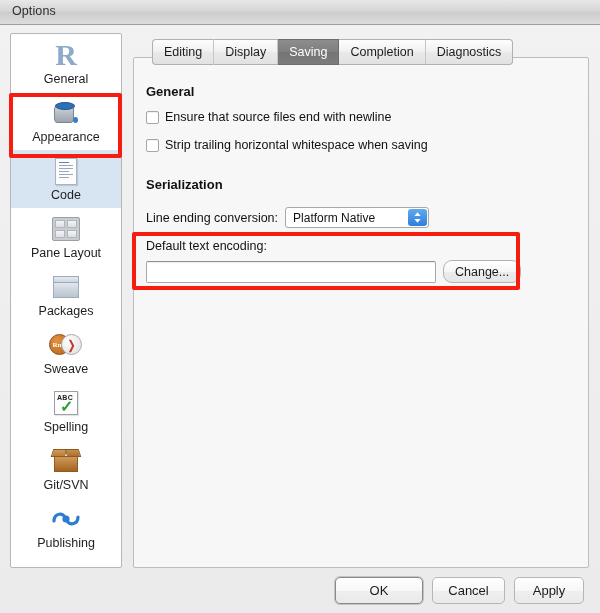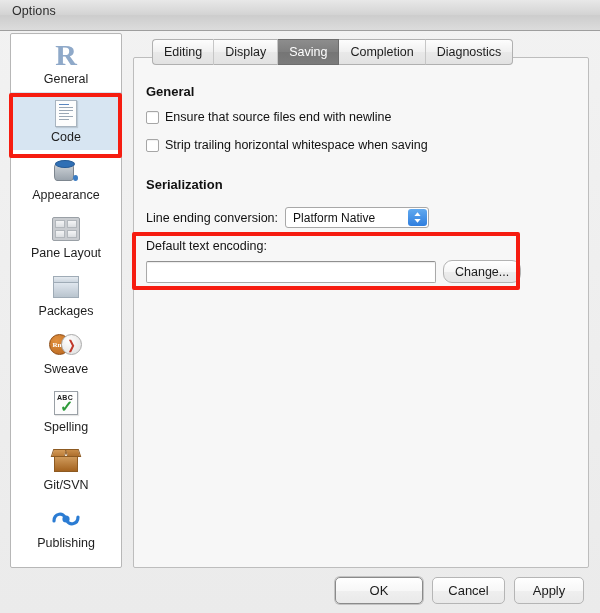--- a/index.html
+++ b/index.html
@@ -20,21 +20,21 @@
     width: 600px;
     height: 613px;
     background: linear-gradient(to bottom, #f2f2f2 0%, #ebebeb 100%);
     box-sizing: border-box;
   }
 
   
   #titlebar {
     position: absolute;
     left: 0; top: 0;
-    width: 600px; height: 31px;
+    width: 600px; height: 25px;
     background: linear-gradient(to bottom, #e8e8e8 0%, #d4d4d4 48%, #cdcdcd 52%, #dcdcdc 100%);
     border-bottom: 1px solid #9e9e9e;
     box-sizing: border-box;
   }
   #titlebar-label {
     position: absolute;
     left: 12px; top: 4px;
     font-size: 12.5px;
     color: #2c2c2c;
     letter-spacing: 0.1px;
@@ -455,43 +455,43 @@
 
   <div id="sidebar">
 
     <div class="side-item">
       <div class="side-icon">
         <span class="glyph-r">R</span>
       </div>
       <span class="side-label">General</span>
     </div>
 
+    <div class="side-item">
+      <div class="side-icon">
+        <div class="paint-icon">
+          <div class="paint-can"></div>
+          <div class="paint-lid"></div>
+          <div class="paint-drip"></div>
+        </div>
+      </div>
+      <span class="side-label">Appearance</span>
+    </div>
+
     <div class="side-item selected">
       <div class="side-icon">
         <div class="doc-icon">
           <i class="blue s"></i>
             <i></i>
             <i></i>
             <i class="s"></i>
             <i></i>
             <i class="s"></i>
         </div>
       </div>
       <span class="side-label">Code</span>
-    </div>
-
-    <div class="side-item">
-      <div class="side-icon">
-        <div class="paint-icon">
-          <div class="paint-can"></div>
-          <div class="paint-lid"></div>
-          <div class="paint-drip"></div>
-        </div>
-      </div>
-      <span class="side-label">Appearance</span>
     </div>
 
     <div class="side-item">
       <div class="side-icon">
         <div class="pane-icon">
             <span></span>
             <span></span>
             <span></span>
             <span></span>
           </div>

